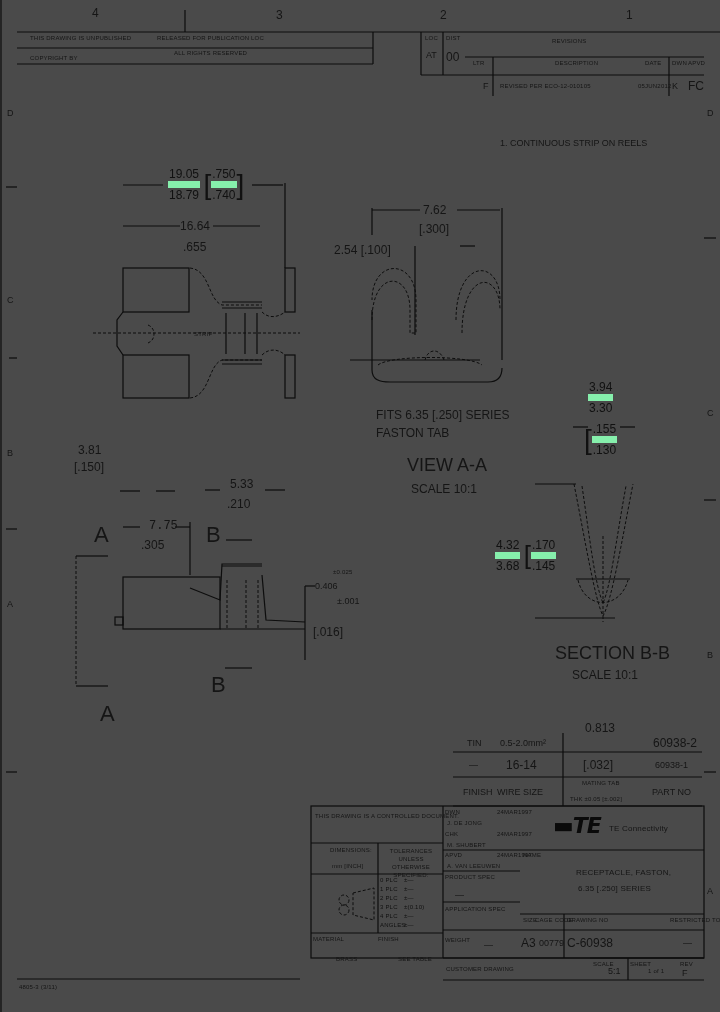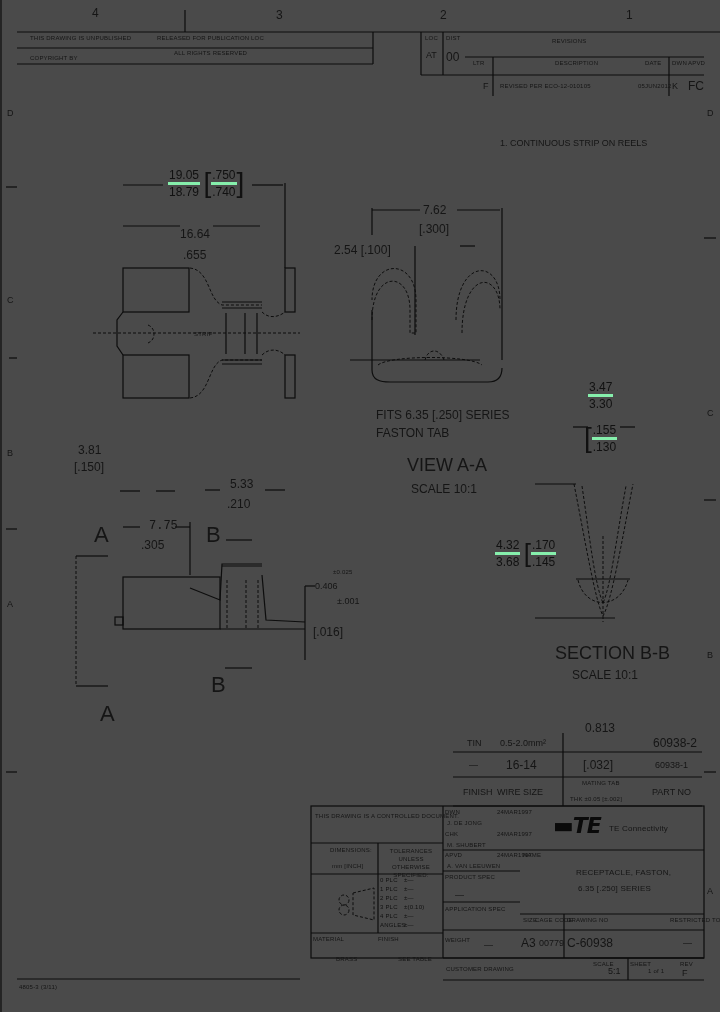--- a/index.html
+++ b/index.html
@@ -9,21 +9,21 @@
   .t { position:absolute; white-space:nowrap; color:#151515; }
   .tiny { font-size:6px; letter-spacing:0.2px; }
   .sm { font-size:9px; }
   .md { font-size:12px; }
   .lg { font-size:18px; }
   .xl { font-size:22px; }
   svg { position:absolute; left:0; top:0; }
   .line { stroke:#0d0d0d; stroke-width:1.2; fill:none; }
   .dash { stroke:#0d0d0d; stroke-width:1; fill:none; stroke-dasharray:3 2; }
   .frac { display:inline-block; text-align:center; vertical-align:middle; }
-  .frac .num { display:block; border-bottom:3px solid #86efac; padding:0 1px; }
+  .frac .num { display:block; border-bottom:7px solid #86efac; padding:0 1px; }
   .frac .den { display:block; padding:0 1px; }
   .logo { font-family:"DejaVu Sans", sans-serif; font-weight:bold; font-style:italic; font-size:22px; color:#0a0a0a; letter-spacing:-1px; }
 </style>
 </head>
 <body>
 
 <svg width="720" height="1012">
 
   <line class="line" x1="1" y1="0" x2="1" y2="1012"></line>
   <line class="line" x1="185" y1="10" x2="185" y2="32"></line>
@@ -179,22 +179,22 @@
 <div class="t tiny" style="left:638px;top:83px;">05JUN2012</div>
 <div class="t sm" style="left:672px;top:81px;">K</div>
 <div class="t md" style="left:688px;top:79px;">FC</div>
 
 <div class="t sm" style="left:500px;top:138px;">1. CONTINUOUS STRIP ON REELS</div>
 
 <div class="abs md" style="left:168px;top:167px;">
   <span class="frac"><span class="num">19.05</span><span class="den">18.79</span></span>
   <span style="font-size:28px;vertical-align:middle;">[</span><span class="frac"><span class="num">.750</span><span class="den">.740</span></span><span style="font-size:28px;vertical-align:middle;">]</span>
 </div>
-<div class="t md" style="left:180px;top:219px;margin-top:8px;">16.64</div>
-<div class="t md" style="left:183px;top:248px;">.655</div>
+<div class="t md" style="left:180px;top:219px;">16.64</div>
+<div class="t md" style="left:183px;top:240px;">.655</div>
 <div class="t tiny" style="left:194px;top:331px;">STRIP</div>
 
 <div class="t md" style="left:423px;top:203px;">7.62</div>
 <div class="t md" style="left:419px;top:222px;">[<span>.300</span>]</div>
 <div class="t md" style="left:334px;top:243px;"><span>2.54</span> [<span>.100</span>]</div>
 <div class="t md" style="left:376px;top:408px;">FITS 6.35 [.250] SERIES</div>
 <div class="t md" style="left:376px;top:426px;">FASTON TAB</div>
 <div class="t lg" style="left:407px;top:455px;">VIEW A-A</div>
 <div class="t md" style="left:411px;top:482px;">SCALE 10:1</div>
 
@@ -207,21 +207,21 @@
 <div class="t xl" style="left:94px;top:522px;">A</div>
 <div class="t xl" style="left:100px;top:701px;">A</div>
 <div class="t xl" style="left:206px;top:522px;">B</div>
 <div class="t xl" style="left:211px;top:672px;">B</div>
 <div class="t tiny" style="left:333px;top:569px;">±0.025</div>
 <div class="t sm" style="left:315px;top:581px;">0.406</div>
 <div class="t sm" style="left:337px;top:596px;">±.001</div>
 <div class="t md" style="left:313px;top:625px;">[<span>.016</span>]</div>
 
 <div class="abs md" style="left:588px;top:380px;">
-  <span class="frac"><span class="num">3.47</span><span class="den">3.30</span></span>
+  <span class="frac"><span class="num">3.94</span><span class="den">3.30</span></span>
 </div>
 <div class="abs md" style="left:584px;top:422px;">
   <span style="font-size:28px;vertical-align:middle;">[</span><span class="frac"><span class="num">.155</span><span class="den">.130</span></span>
 </div>
 <div class="abs md" style="left:495px;top:538px;">
   <span class="frac"><span class="num">4.32</span><span class="den">3.68</span></span>
   <span style="font-size:26px;vertical-align:middle;">[</span><span class="frac"><span class="num">.170</span><span class="den">.145</span></span>
 </div>
 <div class="t lg" style="left:555px;top:643px;">SECTION B-B</div>
 <div class="t md" style="left:572px;top:668px;">SCALE 10:1</div>

